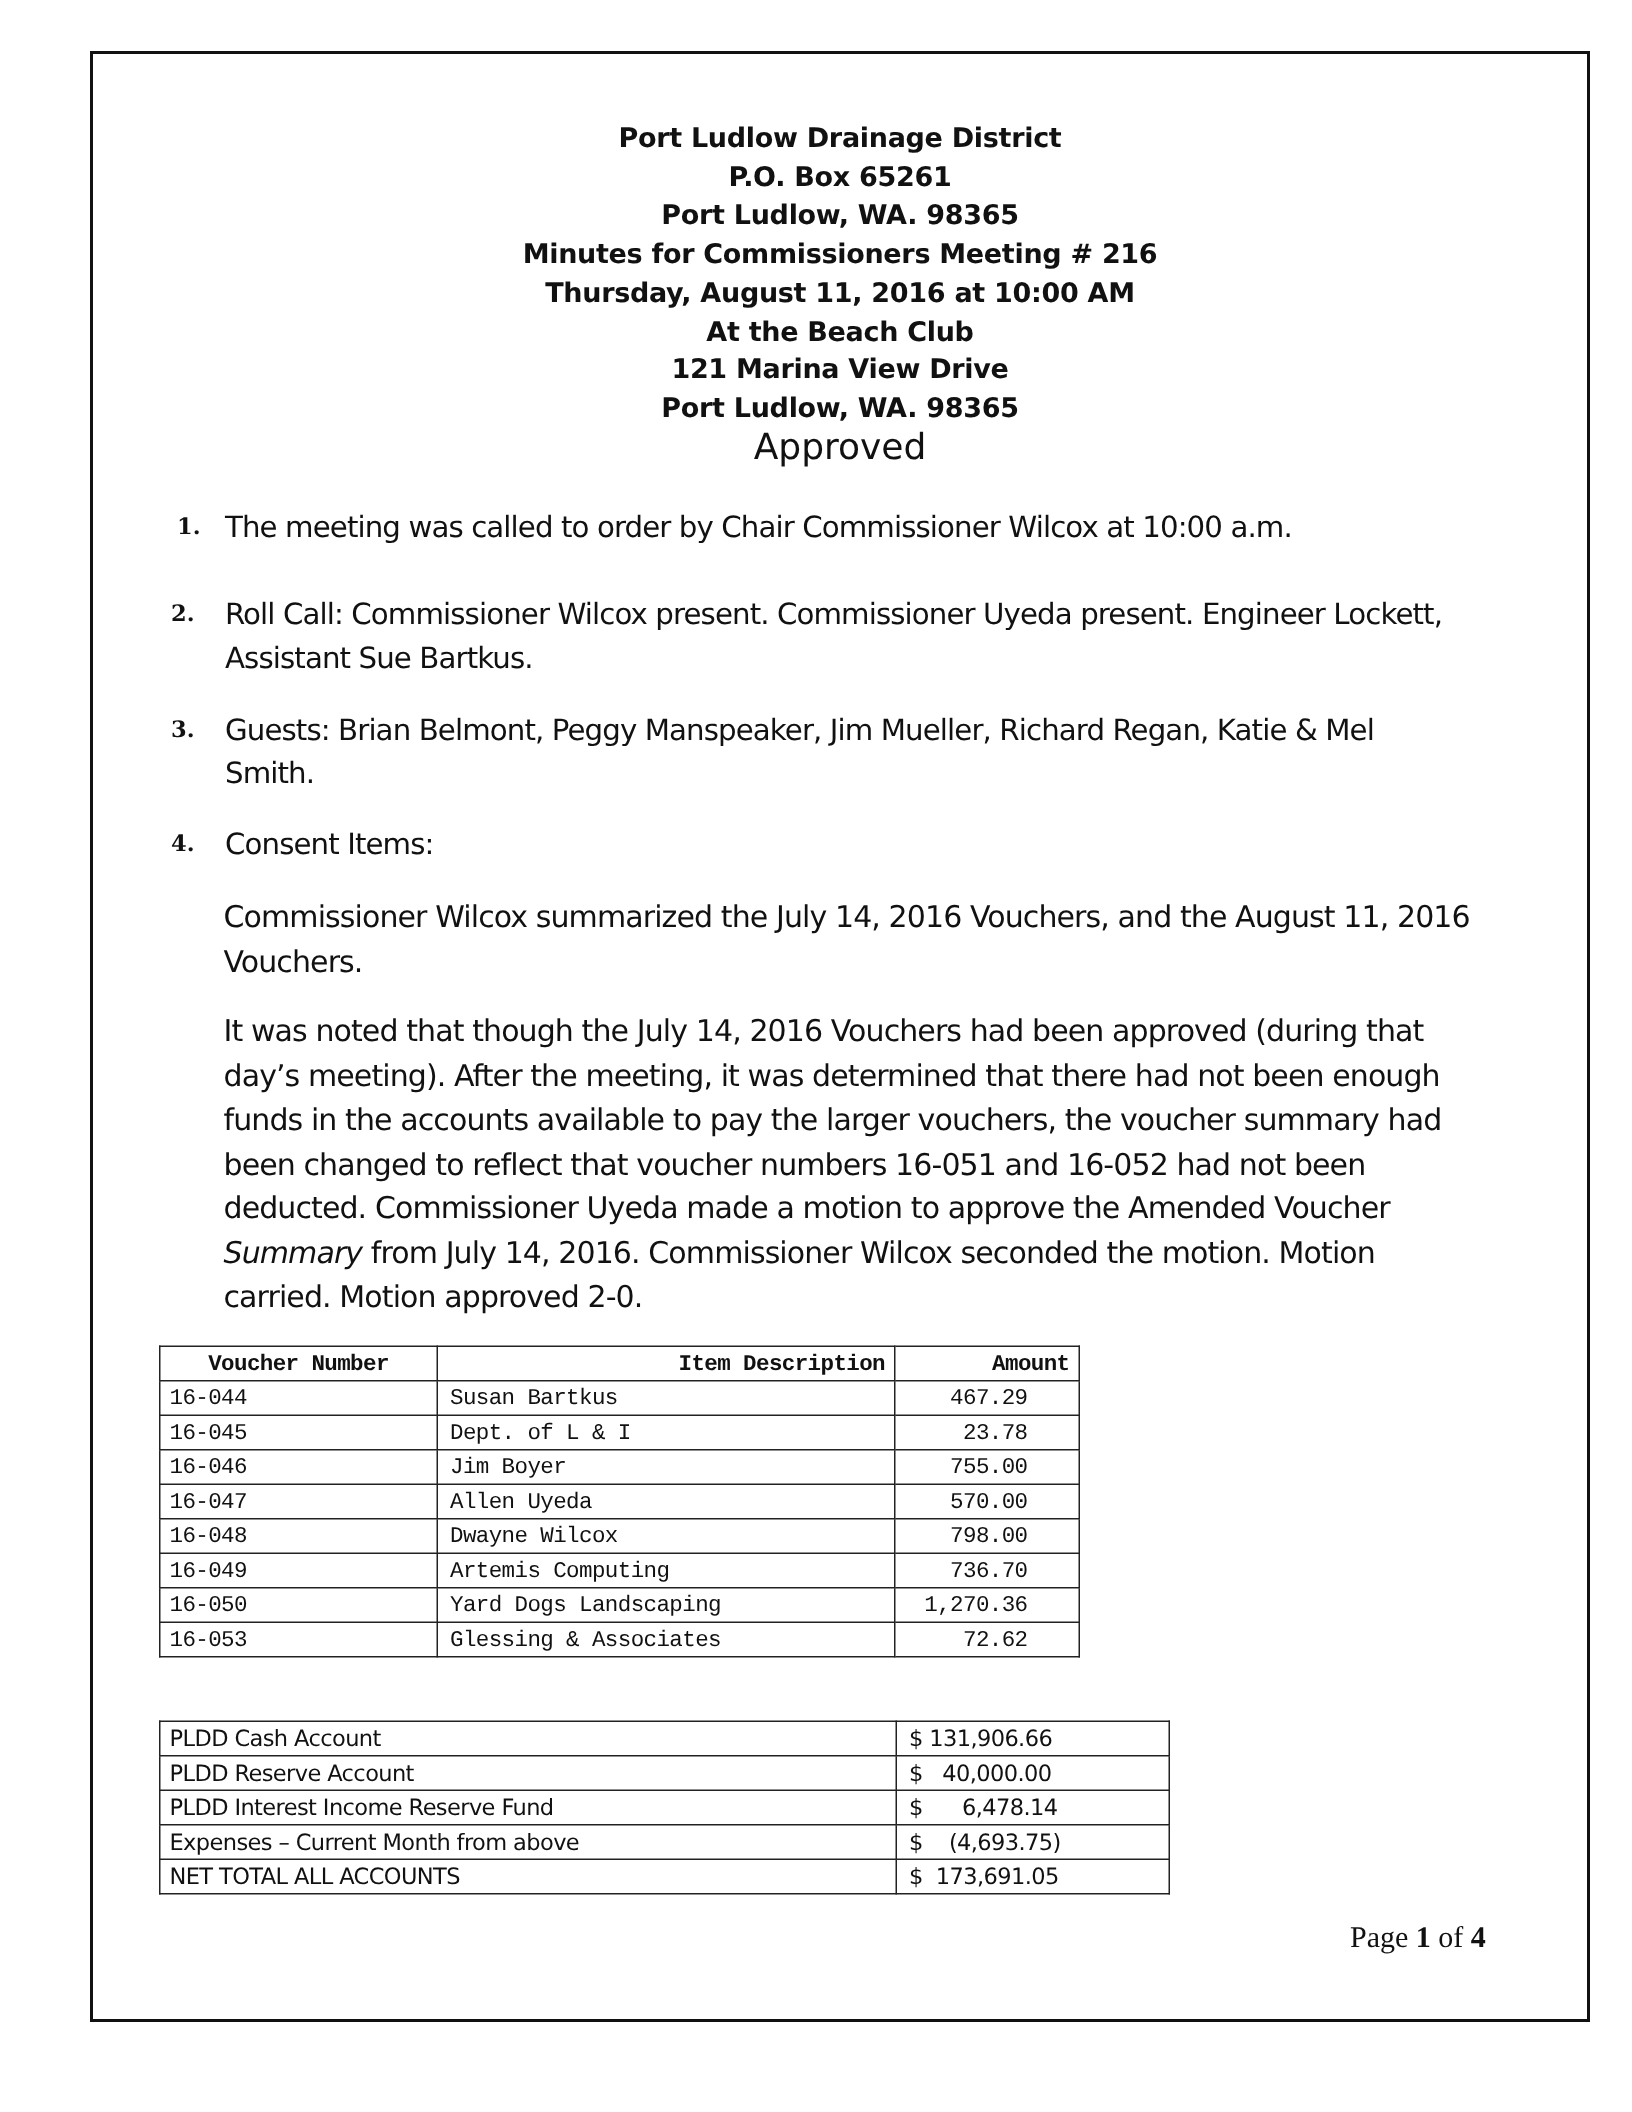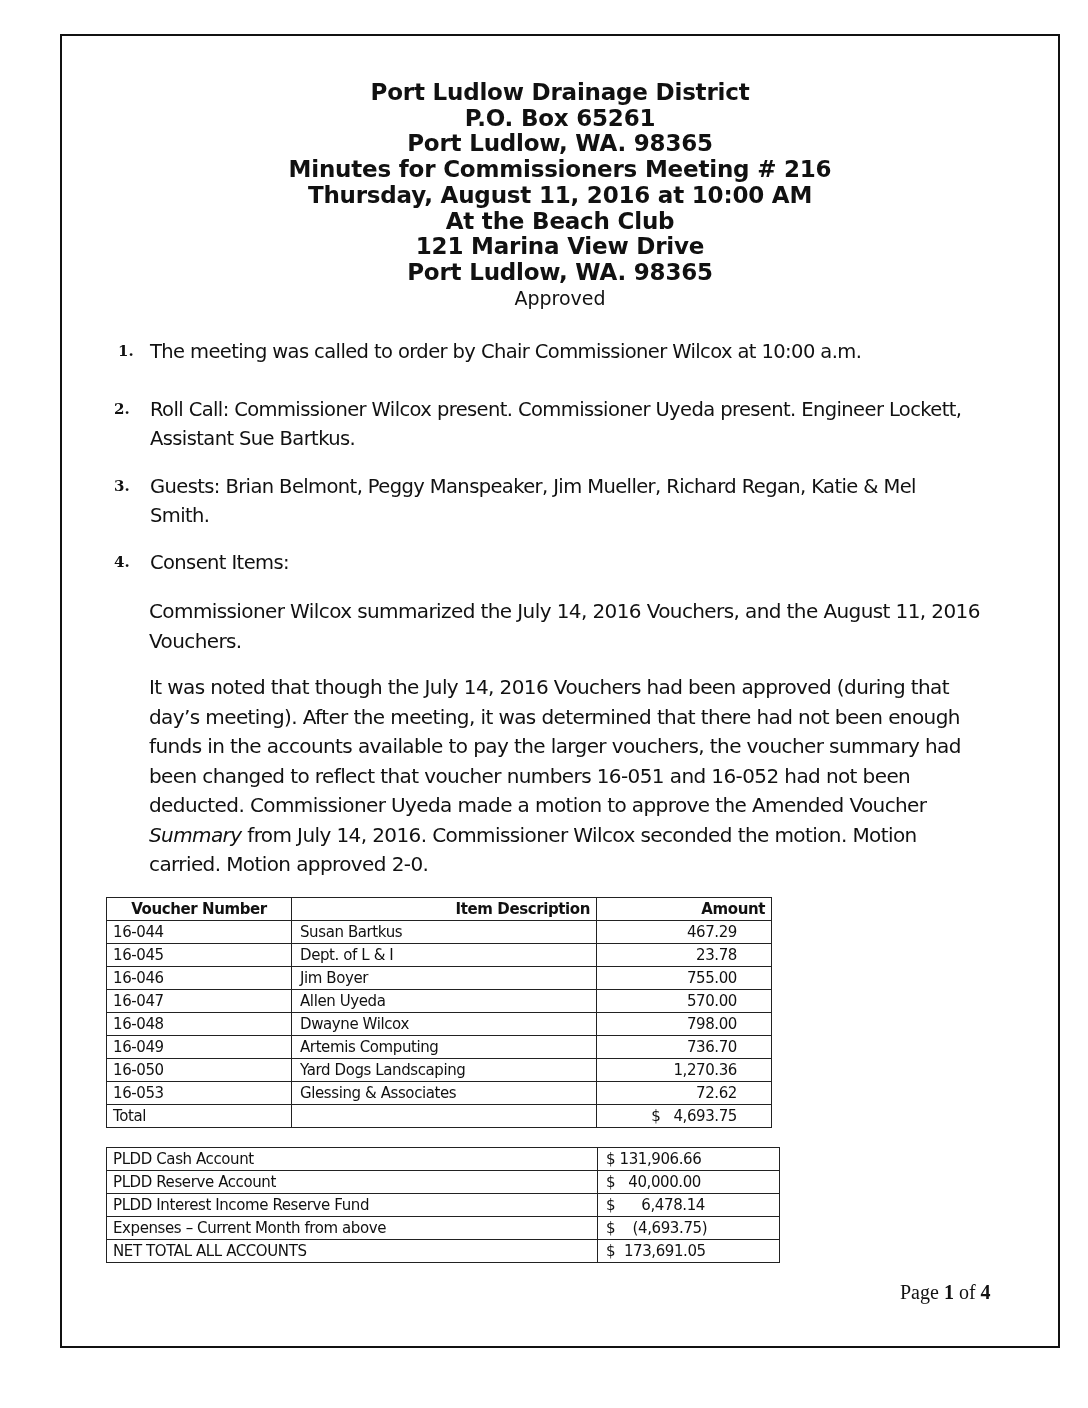--- a/index.html
+++ b/index.html
@@ -1,29 +1,29 @@
 <!DOCTYPE html>
 <html><head>
 <meta charset="utf-8">
 <style>
   html, body { margin: 0; padding: 0; background: #ffffff; }
   body { width: 1088px; height: 1408px; position: relative; overflow: hidden; color: #111; font-family: "DejaVu Sans", sans-serif; }
   .frame { position: absolute; left: 60px; top: 34px; width: 1000px; height: 1314px; border-top: 2px solid #111; border-left: 2px solid #111; border-right: 2px solid #111; border-bottom: 2px solid #111; box-sizing: border-box; }
   .header { position: absolute; left: 260px; top: 80px; width: 600px; text-align: center; }
-  .header .hl { font-weight: bold; font-size: 23px; line-height: 25.7px; white-space: nowrap; letter-spacing: -0.2px; }
-  .header .approved { font-weight: normal; font-size: 19px; line-height: 25.7px; }
+  .header .hl { font-weight: bold; font-size: 18px; line-height: 25.7px; white-space: nowrap; letter-spacing: -0.2px; }
+  .header .approved { font-weight: normal; font-size: 24px; line-height: 25.7px; }
   .items { position: absolute; left: 114px; top: 337px; width: 890px; font-size: 19.5px; }
   .item { position: relative; padding-left: 36px; line-height: 29px; }
   .item .num { position: absolute; left: 0; top: 0; font-family: "DejaVu Serif", serif; font-weight: bold; font-size: 15px; }
   .item p { margin: 0; letter-spacing: -0.6px; }
   .para { position: absolute; left: 149px; width: 850px; font-size: 20px; line-height: 29.5px; letter-spacing: -0.6px; margin: 0; }
   table { border-collapse: collapse; position: absolute; font-size: 15px; letter-spacing: -0.4px; }
   td, th { border: 1px solid #222; padding: 0 6px; height: 22px; line-height: 21px; font-weight: normal; }
   th { font-weight: bold; }
-  .vtable { left: 106px; top: 897px; width: 666px; }
+  .vtable { left: 106px; top: 897px; width: 614px; font-family: Liberation Mono, monospace; }
   .vtable th.c1 { width: 172px; text-align: center; }
   .vtable th.c2 { width: 290px; text-align: right; padding-left: 8px; }
   .vtable th.c3 { text-align: right; }
   .vtable td.c2 { padding-left: 8px; margin-top: 16px; }
   .vtable td.c3 { text-align: right; padding-right: 34px; }
   .atable { left: 106px; top: 1147px; width: 674px; }
   .atable td.l { width: 478px; }
   .atable td.r { padding-left: 8px; }
   .footer { position: absolute; left: 900px; top: 1281px; font-family: "Liberation Serif", serif; font-size: 20px; }
   .footer b { font-weight: bold; }
@@ -110,25 +110,20 @@
     <tr>
         <td>16-050</td>
         <td class="c2">Yard Dogs Landscaping</td>
         <td class="c3">1,270.36</td>
       </tr>
     <tr>
         <td>16-053</td>
         <td class="c2">Glessing &amp; Associates</td>
         <td class="c3">72.62</td>
       </tr>
-    <tr>
-        <td>Total</td>
-        <td class="c2"></td>
-        <td class="c3" style="white-space:pre;">$   4,693.75</td>
-      </tr>
   </tbody>
 </table>
 
 <table class="atable">
   <tbody>
     <tr>
         <td class="l">PLDD Cash Account</td>
         <td class="r" style="white-space:pre;">$ 131,906.66</td>
       </tr>
     <tr>

